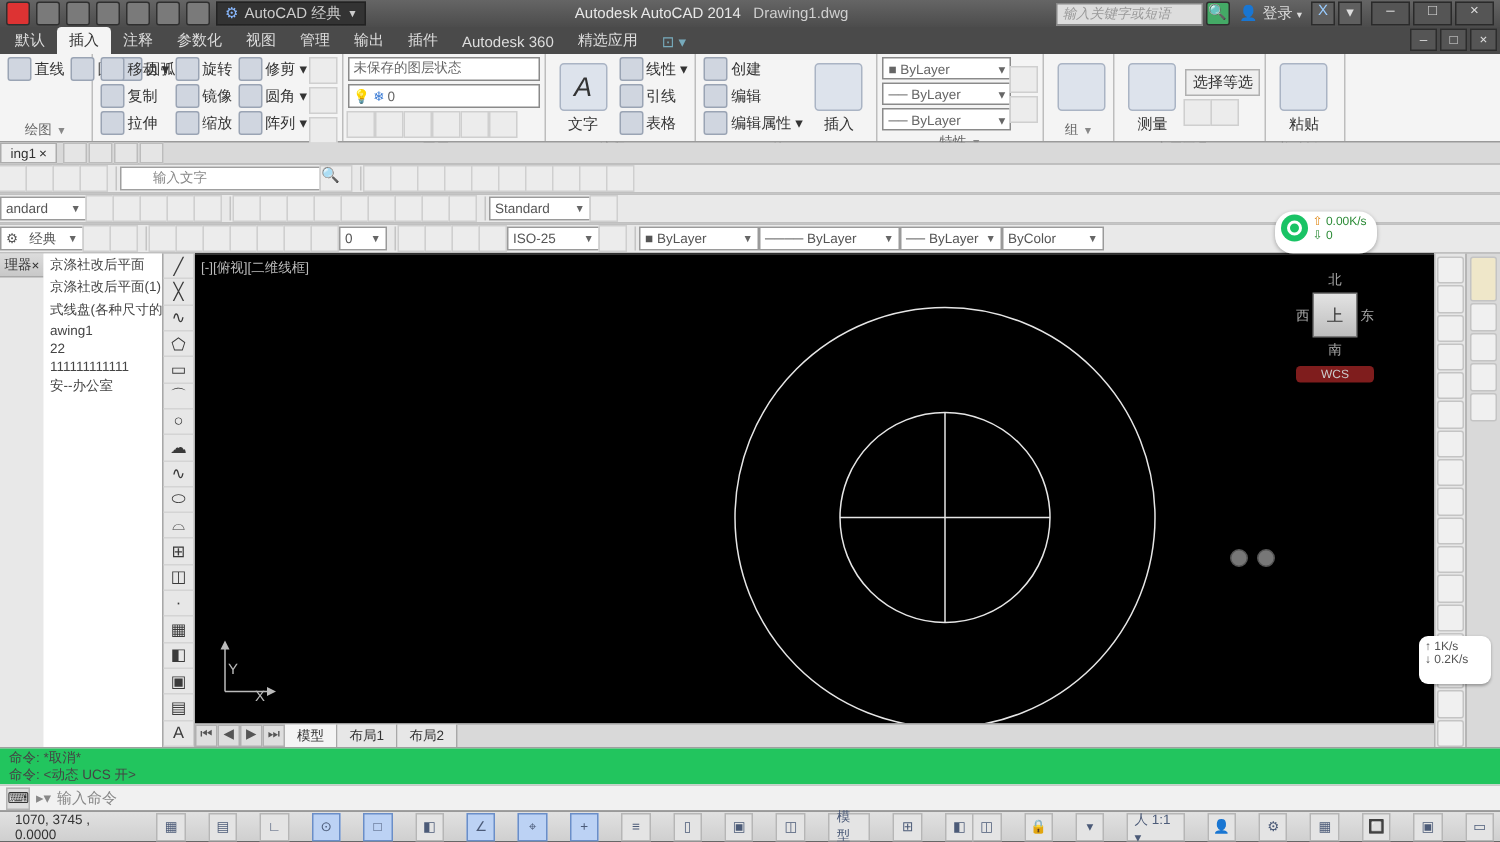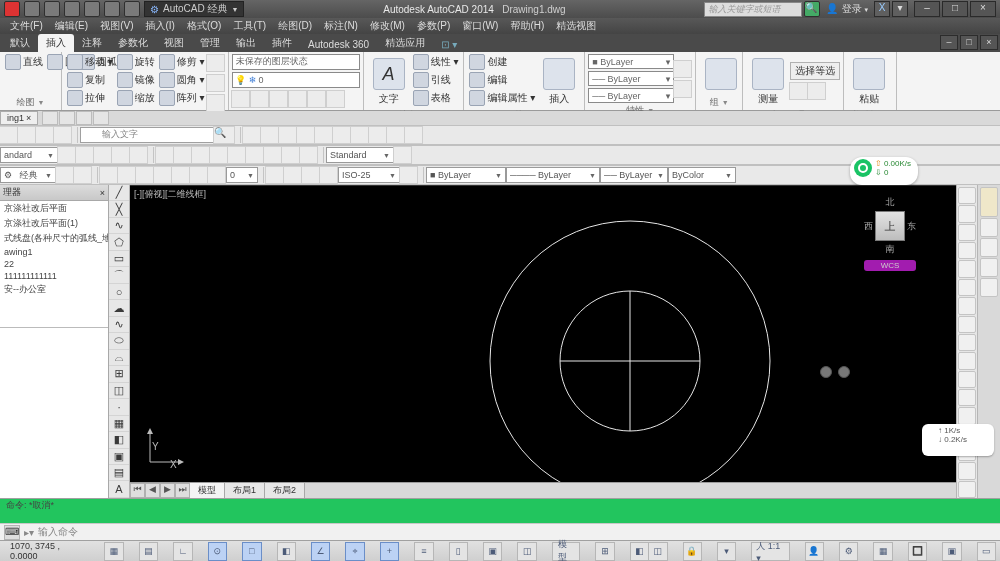--- a/index.html
+++ b/index.html
@@ -39,21 +39,21 @@
 .filetab{background:#efefef;border:1px solid #acacac;padding:0 6px;height:12px;font-size:9px;display:flex;align-items:center;gap:2px}
 .ft-icons{display:flex;gap:1px;margin-left:4px}
 .ft-icons div{width:14px;height:12px;background:#e5e5e5;border:1px solid #bcbcbc}
 .tool-row{height:18px;background:#e9e9e9;border-top:1px solid #c0c0c0;border-bottom:1px solid #c0c0c0;display:flex;align-items:center}
 .tbbtn{width:17px;height:16px;background:#ececec;border:1px solid #cfcfcf;margin-left:-1px}
 .tool-sep{width:3px;height:16px;border-right:1px solid #c4c4c4;margin:0 2px}
 .tool-input{height:14px;background:#fff;border:1px solid #a0a0a0;font-size:9px;color:#888;padding:0 21px}
 .dd{height:14px;background:#fff;border:1px solid #9a9a9a;font-size:9px;color:#555;display:flex;align-items:center;justify-content:space-between;padding:0 3px}
 .dd .tri{font-size:7px;color:#666}
 .work{flex:1;display:flex;min-height:0}
-.left-palette{width:108px;background:#e8e8e8;border-right:1px solid #a8a8a8;display:flex;flex-direction:column}
+.left-palette{width:108px;background:#e8e8e8;border-right:1px solid #a8a8a8;display:flex;flex-direction:row}
 .lp-title{height:15px;background:linear-gradient(#dcdcdc,#c8c8c8);font-size:9px;color:#333;display:flex;align-items:center;justify-content:space-between;padding:0 3px;border-bottom:1px solid #a8a8a8}
 .lp-body{flex:1;background:#fff;font-size:9px;color:#444;overflow:hidden}
 .lp-body div{padding:1px 4px;white-space:nowrap}
 .lp-desc{height:170px;background:#fff;border-top:1px solid #bbb}
 .inner-tool-col{width:20px;background:#e7e7e7;display:flex;flex-direction:column;border-right:1px solid #b5b5b5}
 .inner-tool-col .tbtn{height:17px;border-bottom:1px solid #d4d4d4;display:flex;align-items:center;justify-content:center;color:#3a3a3a;font-size:11px}
 .canvas-wrap{flex:1;display:flex;flex-direction:column;min-height:0;background:#000}
 .viewport{flex:1;position:relative;background:#000;overflow:hidden;border-top:1px solid #333}
 .vp-label{position:absolute;top:2px;left:4px;color:#bcbcbc;font-size:9px}
 .ucs{position:absolute;left:14px;bottom:12px;color:#b8b8b8;font-size:10px}
@@ -80,21 +80,21 @@
 .statusbar{height:20px;background:linear-gradient(#e1e1e1,#cfcfcf);display:flex;align-items:center;justify-content:space-between;font-size:9px;color:#444;padding:0 4px;border-top:1px solid #a0a0a0}
 .statusbar .sgroup{display:flex;align-items:center;gap:16px}
 .sbtn{width:19px;height:17px;background:#e4e4e4;border:1px solid #b6b6b6;margin-left:-1px;display:flex;align-items:center;justify-content:center;color:#4c5b78;font-size:9px}
 .sbtn.active{background:#bcd2f4;border-color:#6a8ec8}
 .coords{padding:0 6px;color:#333}
 .watermark{position:absolute;right:0;bottom:36px;width:230px;height:60px;background:rgba(10,40,70,.85);display:flex;align-items:center;color:#fff}
 .watermark .play{width:36px;height:36px;border:3px solid #fff;border-radius:8px;margin:0 8px;position:relative}
 .watermark .play::after{content:"";position:absolute;left:10px;top:8px;border-left:12px solid #fff;border-top:8px solid transparent;border-bottom:8px solid transparent}
 .watermark .txt{font-size:22px;line-height:22px}
 .watermark .sub{font-size:9px;color:#cfe3f5;letter-spacing:1px;margin-top:2px}
-.speed-badge{position:absolute;right:6px;bottom:42px;width:40px;height:28px;background:#fff;border-radius:6px;font-size:8px;color:#555;padding:2px 16px;box-shadow:0 1px 2px rgba(0,0,0,.3)}
+.speed-badge{position:absolute;right:6px;bottom:42px;width:40px;height:28px;background:#fff;border-radius:6px;font-size:8px;color:#555;padding:2px 4px;box-shadow:0 1px 2px rgba(0,0,0,.3)}
 .grips{position:absolute;right:106px;bottom:104px;display:flex;gap:6px}
 .grips .g{width:10px;height:10px;border-radius:50%;background:#777;border:1px solid #555}
 </style>
 </head>
 <body>
 
 <div class="app">
   <div class="titlebar">
     <div class="qat">
       <div class="tb-ico" style="background:#d33"></div>
@@ -120,35 +120,20 @@
       <div class="helpico" style="color:#9cf;text-align:center">X</div>
       <div class="helpico" style="color:#ddd;text-align:center">▾</div>
       <div class="wincontrols">
         <div>–</div>
         <div>□</div>
         <div>×</div>
       </div>
     </div>
   </div>
 
-  <div class="menubar">
-    <span>文件(F)</span>
-    <span>编辑(E)</span>
-    <span>视图(V)</span>
-    <span>插入(I)</span>
-    <span>格式(O)</span>
-    <span>工具(T)</span>
-    <span>绘图(D)</span>
-    <span>标注(N)</span>
-    <span>修改(M)</span>
-    <span>参数(P)</span>
-    <span>窗口(W)</span>
-    <span>帮助(H)</span>
-    <span>精选视图</span>
-  </div>
 
   <div class="tabbar">
     <div class="tab">默认</div>
     <div class="tab active">插入</div>
     <div class="tab">注释</div>
     <div class="tab">参数化</div>
     <div class="tab">视图</div>
     <div class="tab">管理</div>
     <div class="tab">输出</div>
     <div class="tab">插件</div>
@@ -527,21 +512,21 @@
           <div class="yaxis">Y</div><div class="xaxis">X</div>
         </div>
         <div class="nav-cube">
           <div>北</div>
           <div style="display:flex;align-items:center;justify-content:center;gap:2px">
               <span>西</span>
               <div class="face" style="display:flex;align-items:center;justify-content:center;font-size:11px;color:#333">上</div>
               <span>东</span>
             </div>
           <div>南</div>
-          <div style="margin-top:4px;background:#a21caf;border-radius:3px;padding:1px 4px;color:#ccc;font-size:8px">WCS</div>
+          <div style="margin-top:4px;background:#7f1d1d;border-radius:3px;padding:1px 4px;color:#ccc;font-size:8px">WCS</div>
         </div>
         <div class="grips">
             <div class="g"></div>
             <div class="g"></div>
           </div>
       </div>
 
       <div class="model-tabs">
         <div class="mnav">⏮</div>
         <div class="mnav">◀</div>
@@ -588,20 +573,21 @@
     </div>
     <div class="speed-badge">
       <div>↑ <span>1K/s</span></div>
         <div>↓ <span>0.2K/s</span></div>
     </div>
   </div>
 
   <div class="cmdline-area">
     <div class="cmd-hist">
       <div>命令: *取消*</div>
+      <div>命令: &lt;动态 UCS 开&gt;</div>
     </div>
     <div class="cmd-input">
       <div class="cico">⌨</div>
       <span style="color:#888">▸▾</span>
       <span class="prompt">输入命令</span>
     </div>
   </div>
 
   <div class="statusbar">
     <div class="sgroup">

